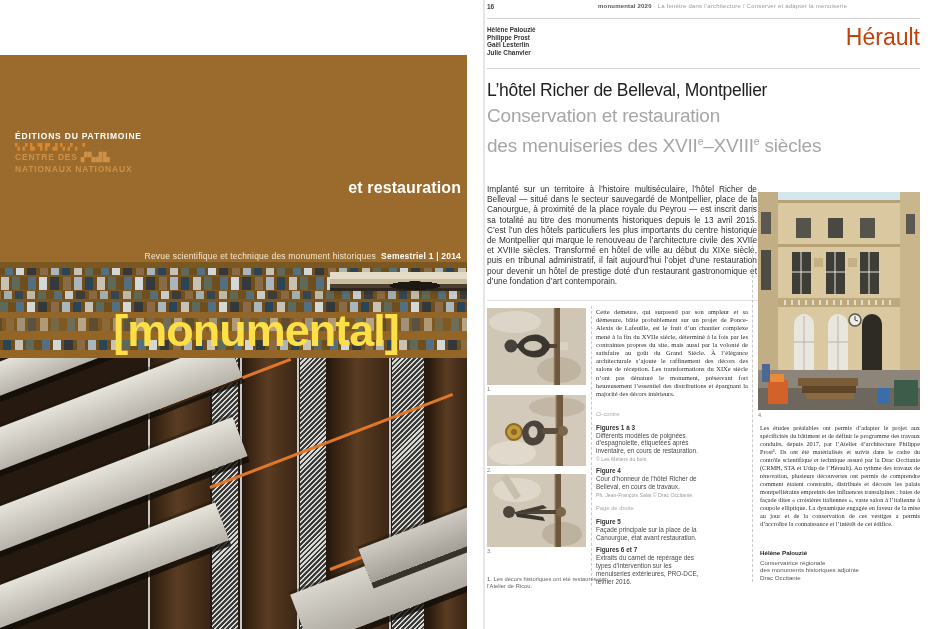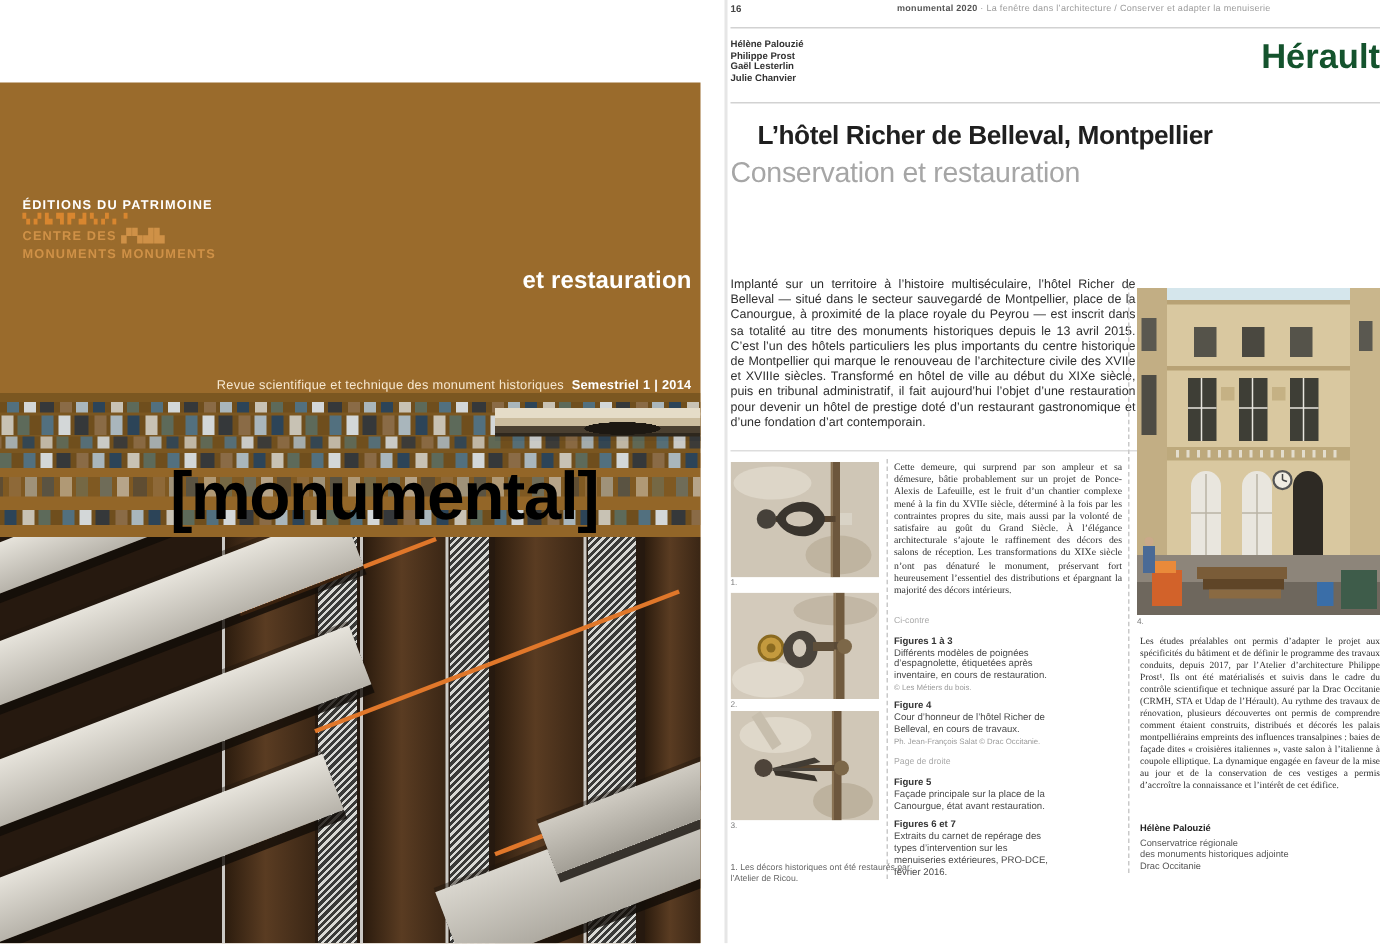--- a/index.html
+++ b/index.html
@@ -28,43 +28,43 @@
   .sA{top:213px;height:7px;background-position-x:0;}
   .sB{top:222px;height:13px;background-position-x:23px;}
   .sC{top:236px;height:8px;background-position-x:49px;opacity:.9;}
   .sD{top:247px;height:10px;background-position-x:11px;}
   .sD2{top:263px;height:13px;background-position-x:62px;opacity:.55;}
   .sE{top:285px;height:10px;background-position-x:37px;}
   .frag{left:330px;top:217px;width:137px;height:22px;
     background:
       radial-gradient(ellipse 42px 7px at 62% 62%, #1d1812 0 60%, rgba(0,0,0,0) 61%),
       linear-gradient(180deg,#e5dcc8 0 30%,#cbbc9e 30% 55%,#4a3f30 55% 75%,#2e271d 75% 100%);}
-  .masthead{left:50px;top:248px;width:412px;height:56px;text-align:center;color:#000000;
+  .masthead{left:50px;top:248px;width:412px;height:56px;text-align:center;color:#fde047;
             font-weight:bold;font-size:45px;line-height:56px;letter-spacing:-1px;z-index:5;}
 
   
   .cphoto{left:0;top:303px;width:467px;height:271px;background:#26190f;overflow:hidden;}
   .wood{position:absolute;top:0;height:271px;background:linear-gradient(90deg,#2c1c0e,#5a3c22 45%,#3a2615);}
   .hatch{position:absolute;top:0;height:271px;
          background:repeating-linear-gradient(135deg,#d8d8d4 0 1.5px,#3a3a38 1.5px 3.5px);}
   .vline{position:absolute;top:0;height:271px;width:2px;background:#e8e8e4;opacity:.85;}
   .odiag{position:absolute;height:3px;background:#e0772a;transform:rotate(-21deg);transform-origin:left center;}
   .fin{position:absolute;background:linear-gradient(180deg,#e6e3db,#b7b3aa);
        transform:rotate(-21deg);transform-origin:left center;
        box-shadow:0 6px 0 rgba(18,13,8,.8), 0 -3px 0 rgba(30,22,14,.45);}
 
   
   .pagertl{left:483px;top:0;width:2px;height:629px;background:#e6e6e6;}
   .pnum{left:487px;top:3px;font-size:6.5px;font-weight:bold;color:#444;}
   .rhead{left:598px;top:3px;font-size:6px;color:#9b9b9b;letter-spacing:.2px;}
   .rhead b{color:#555;}
   .rule{background:#d2d2d2;height:1px;}
   .authors{left:487px;top:26px;font-size:6.4px;font-weight:bold;color:#333;line-height:7.6px;}
-  .region{left:720px;top:24px;width:200px;text-align:right;font-size:23px;font-weight:bold;color:#14532d;}
-  .atitle{left:505px;top:80px;font-size:17.5px;font-weight:bold;color:#1f1f1f;letter-spacing:-.3px;}
+  .region{left:720px;top:24px;width:200px;text-align:right;font-size:23px;font-weight:normal;color:#c2410c;}
+  .atitle{left:487px;top:80px;font-size:17.5px;font-weight:normal;color:#1f1f1f;letter-spacing:-.3px;}
   .asub{left:487px;top:103px;font-size:19px;color:#a6a6a6;line-height:25.5px;letter-spacing:-.2px;}
   .sup{font-size:55%;vertical-align:super;}
   .intro{left:487px;top:184px;width:270px;font-size:8.3px;line-height:10.2px;color:#2f2f2f;
          text-align:justify;}
   .serifcol{font-family:"Liberation Serif",serif;color:#2d2d2d;text-align:justify;}
   .bodyL{left:596px;top:308px;width:152px;font-size:6.5px;line-height:8.2px;}
   .bodyR{left:760px;top:424px;width:160px;font-size:6.3px;line-height:8px;}
   .vsep{border-left:1px dashed #c9c9c9;width:0;}
   .caps{left:596px;top:404px;width:104px;font-size:6.4px;line-height:7.8px;color:#4a4a4a;}
   .caps .h{font-size:5.8px;color:#aaa;margin:7px 0 2px;}
@@ -81,21 +81,21 @@
 <body>
 
 <div class="stage">
 
   <div class="abs cover">
 
     <div class="abs pub">
       <div class="pub-l1">ÉDITIONS DU PATRIMOINE</div>
       <div class="pub-deco">▚▞▙▜▛▟▚▞▖▘</div>
       <div class="pub-l2">CENTRE DES ▞▚▟▙</div>
-      <div class="pub-l3">MONUMENTS MONUMENTS</div>
+      <div class="pub-l3">NATIONAUX NATIONAUX</div>
     </div>
 
     <div class="abs dossier">
       <div>et restauration</div>
     </div>
 
     <div class="abs tagline"><span>Revue scientifique et technique des monument historiques</span>&nbsp; <b>Semestriel 1 | 2014</b></div>
 
     <div class="abs band-dark"></div>
     <div class="abs band-mast"></div>
@@ -145,20 +145,21 @@
     <div>Philippe Prost</div>
     <div>Gaël Lesterlin</div>
     <div>Julie Chanvier</div>
   </div>
   <div class="abs region">Hérault</div>
   <div class="abs rule" style="left:487px;top:68px;width:433px;"></div>
 
   <div class="abs atitle">L’hôtel Richer de Belleval, Montpellier</div>
   <div class="abs asub">
     <div>Conservation et restauration</div>
+    <div><span>des menuiseries des XVII</span><span class="sup">e</span><span>–XVIII</span><span class="sup">e</span><span> siècles</span></div>
   </div>
 
   <div class="abs intro">Implanté sur un territoire à l’histoire multiséculaire, l’hôtel Richer de Belleval — situé dans le secteur sauvegardé de Montpellier, place de la Canourgue, à proximité de la place royale du Peyrou — est inscrit dans sa totalité au titre des monuments historiques depuis le 13 avril 2015. C’est l’un des hôtels particuliers les plus importants du centre historique de Montpellier qui marque le renouveau de l’architecture civile des XVIIe et XVIIIe siècles. Transformé en hôtel de ville au début du XIXe siècle, puis en tribunal administratif, il fait aujourd’hui l’objet d’une restauration pour devenir un hôtel de prestige doté d’un restaurant gastronomique et d’une fondation d’art contemporain.</div>
   <div class="abs rule" style="left:487px;top:300px;width:433px;background:#dddddd;"></div>
 
   <div class="abs vsep" style="left:591px;top:306px;height:280px;"></div>
   <div class="abs vsep" style="left:752px;top:190px;height:392px;"></div>
 
   <div class="abs ph" style="left:758px;top:192px;width:162px;height:218px;">
     <svg width="162" height="218" viewBox="0 0 162 218">

